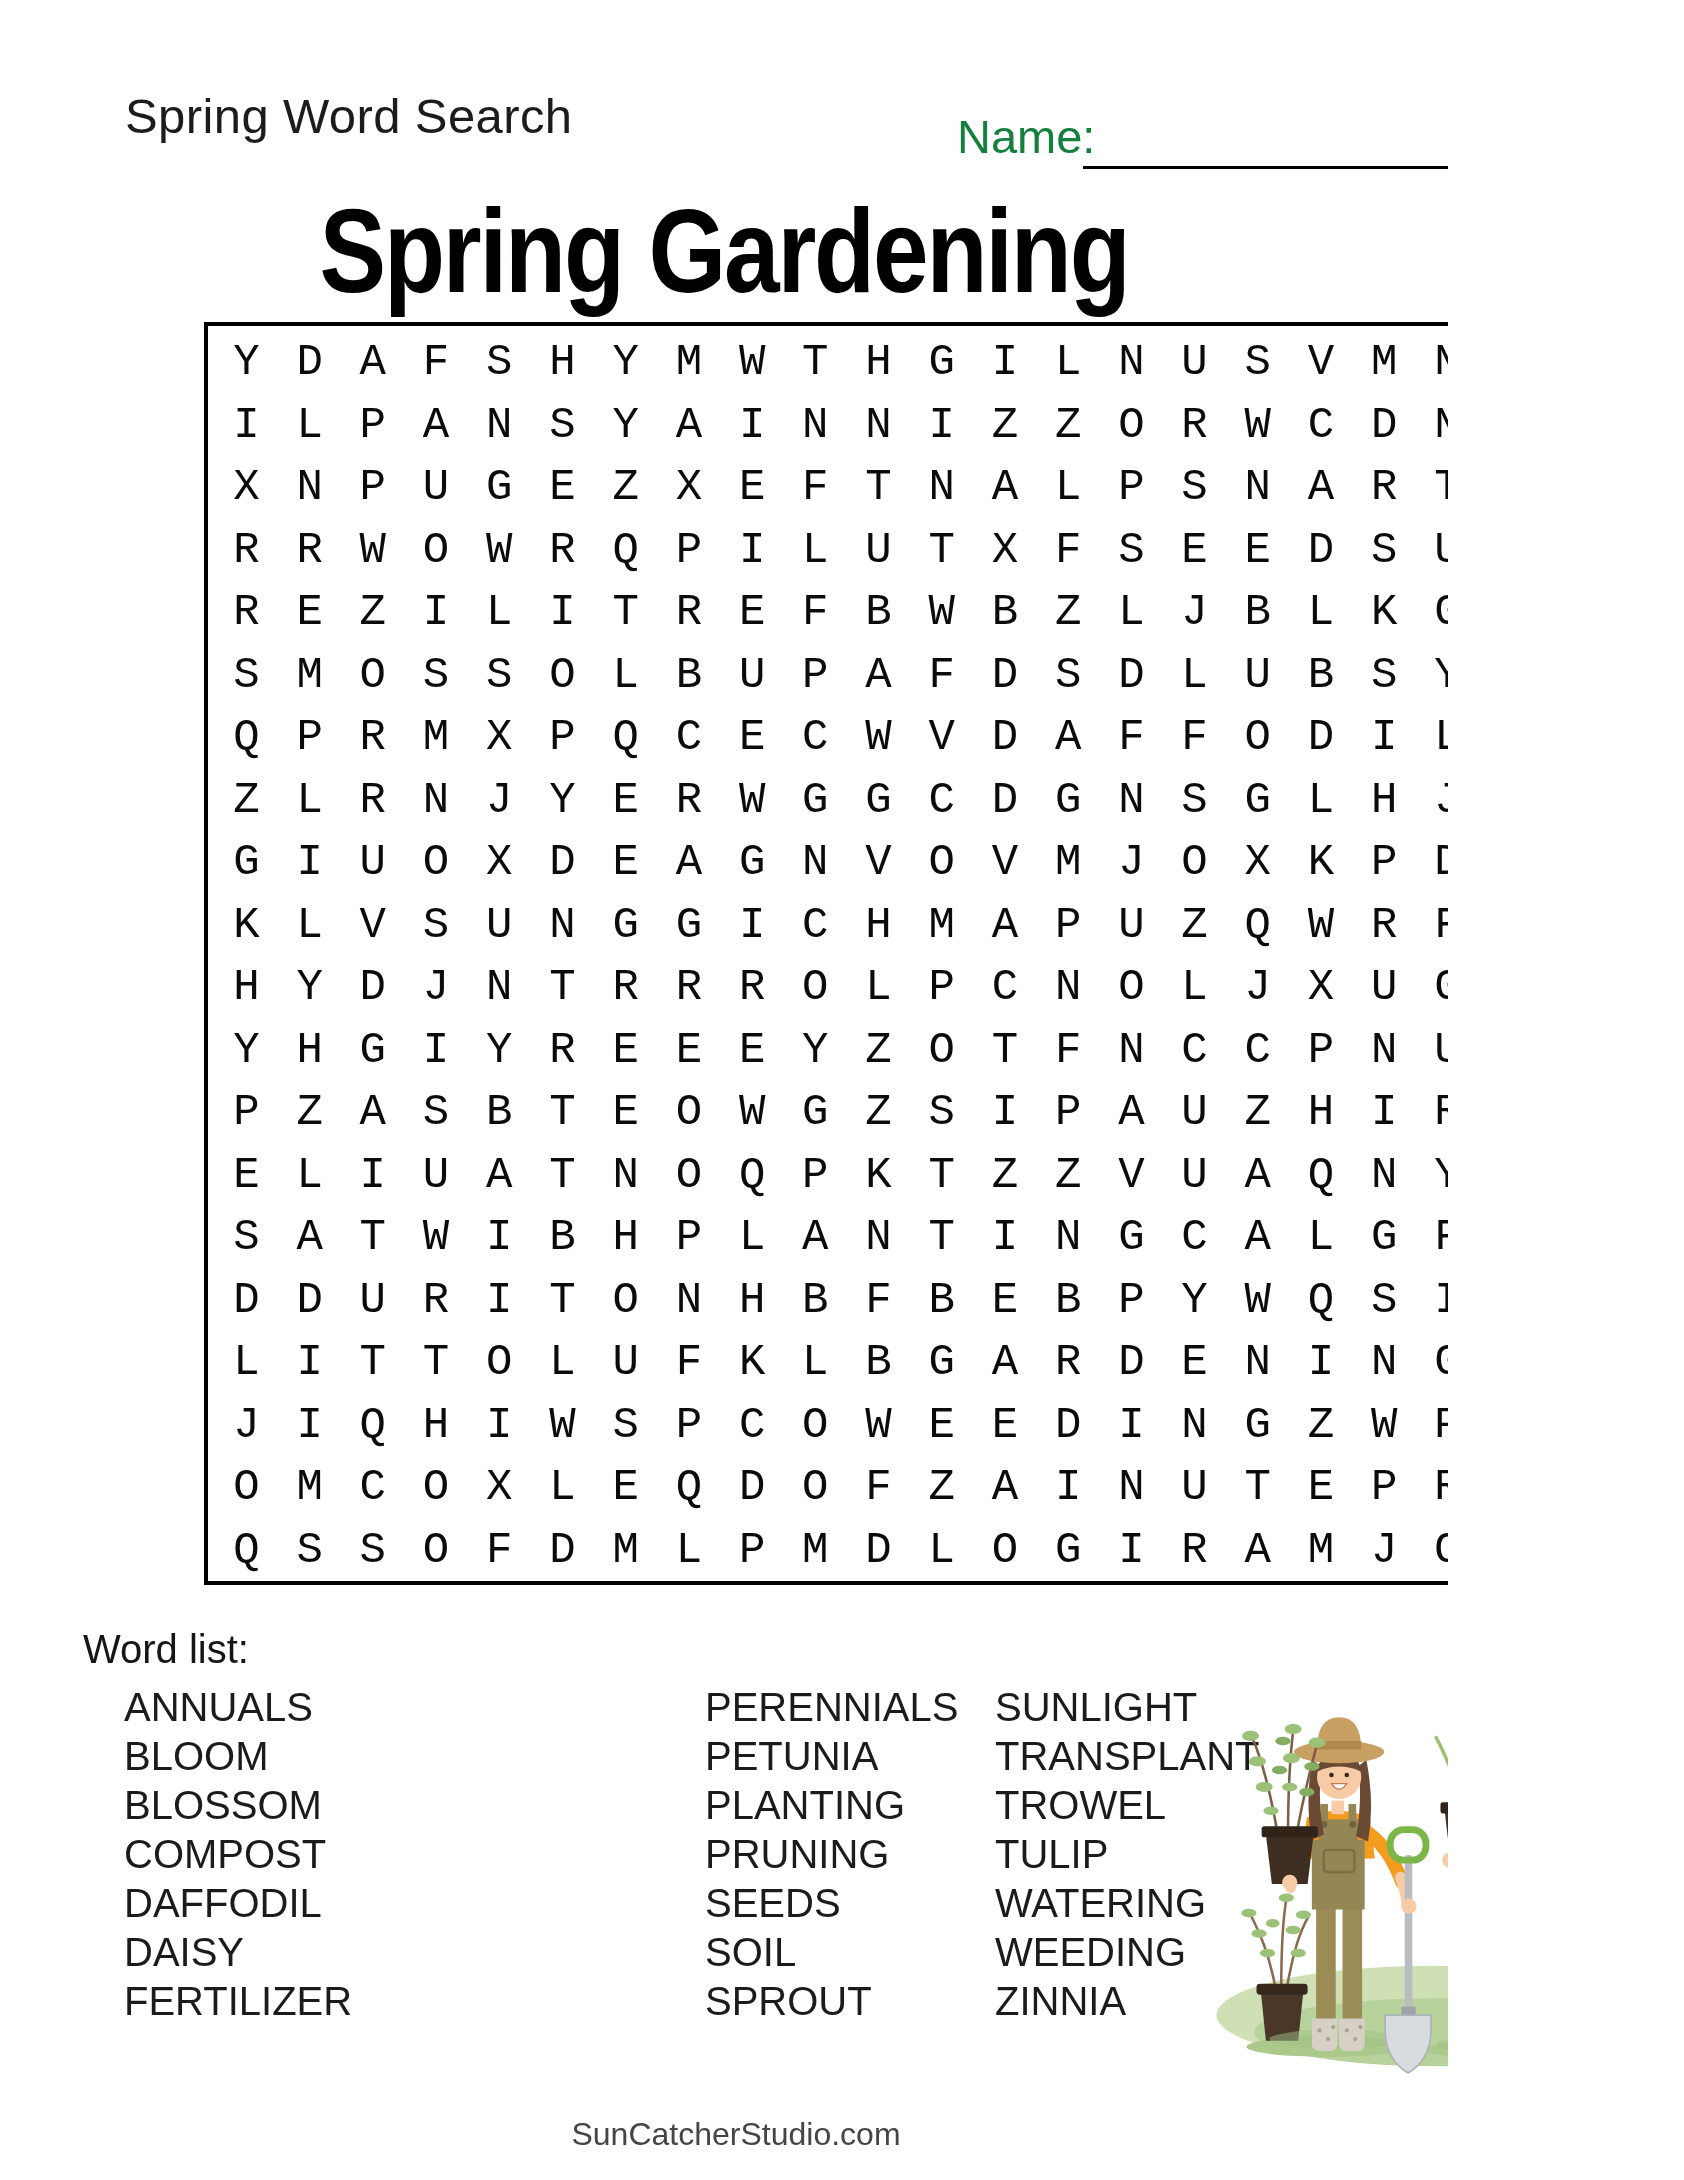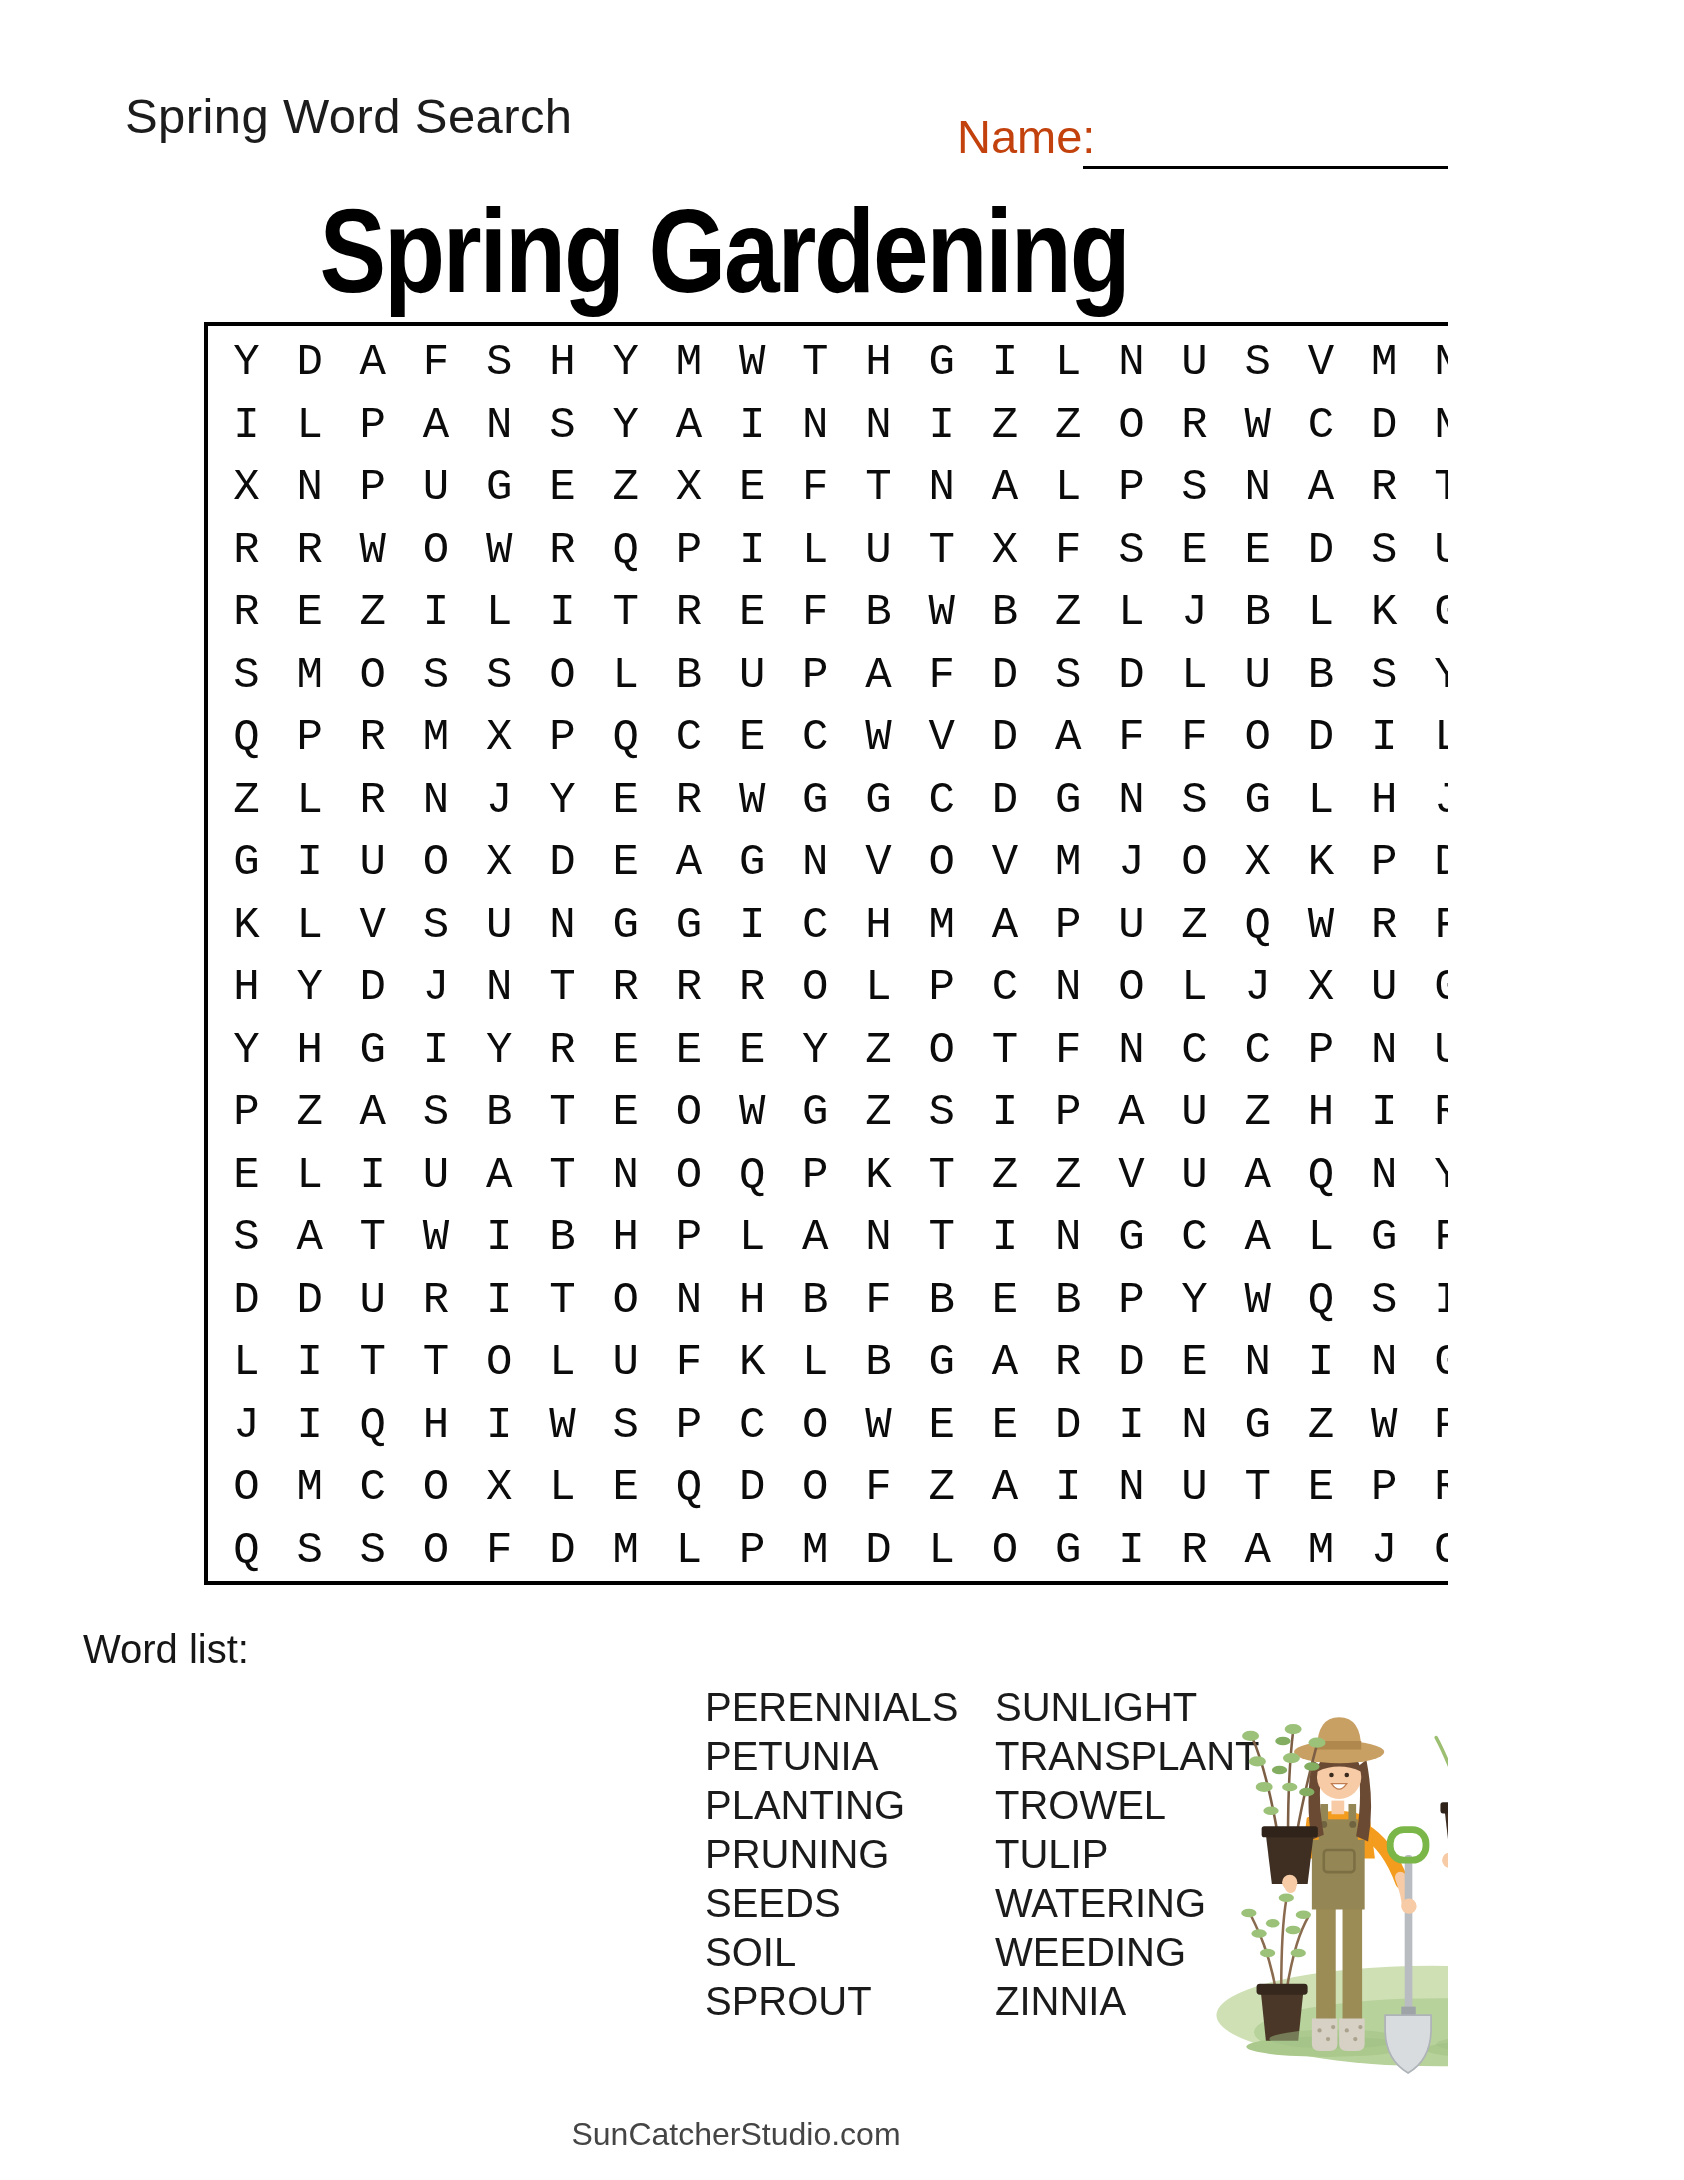--- a/index.html
+++ b/index.html
@@ -6,21 +6,21 @@
   .page {
     position:relative; width:1448px; height:2181px; background:#ffffff;
     font-family:"Liberation Sans", sans-serif; color:#111; overflow:hidden;
   }
   .ws-title {
     position:absolute; left:125px; top:92px; font-size:49px;
     color:#1c1c1c; letter-spacing:0.4px; line-height:1; white-space:nowrap;
   }
   .name-label {
     position:absolute; left:957px; top:113px; font-size:47px;
-    color:#c2410c; line-height:1; white-space:nowrap;
+    color:#15803d; line-height:1; white-space:nowrap;
   }
   .name-line {
     position:absolute; left:1083px; top:166px; width:440px; height:3.4px; background:#000;
   }
   .puzzle-title {
     position:absolute; left:0; top:191px; width:100%; text-align:center;
     font-size:119px; font-weight:bold; letter-spacing:-2.6px; line-height:1;
     color:#000; transform:scaleX(0.84); transform-origin:50% 50%; white-space:nowrap;
   }
   .grid {
@@ -455,20 +455,29 @@
       <div class="cell">G</div>
       <div class="cell">I</div>
       <div class="cell">R</div>
       <div class="cell">A</div>
       <div class="cell">M</div>
       <div class="cell">J</div>
       <div class="cell">O</div>
     </div>
 
   <div class="wl-label">Word list:</div>
+  <div class="wcol wcol1">
+      <div class="word">ANNUALS</div>
+      <div class="word">BLOOM</div>
+      <div class="word">BLOSSOM</div>
+      <div class="word">COMPOST</div>
+      <div class="word">DAFFODIL</div>
+      <div class="word">DAISY</div>
+      <div class="word">FERTILIZER</div>
+    </div>
   <div class="wcol wcol3">
       <div class="word">PERENNIALS</div>
       <div class="word">PETUNIA</div>
       <div class="word">PLANTING</div>
       <div class="word">PRUNING</div>
       <div class="word">SEEDS</div>
       <div class="word">SOIL</div>
       <div class="word">SPROUT</div>
     </div>
   <div class="wcol wcol4">

